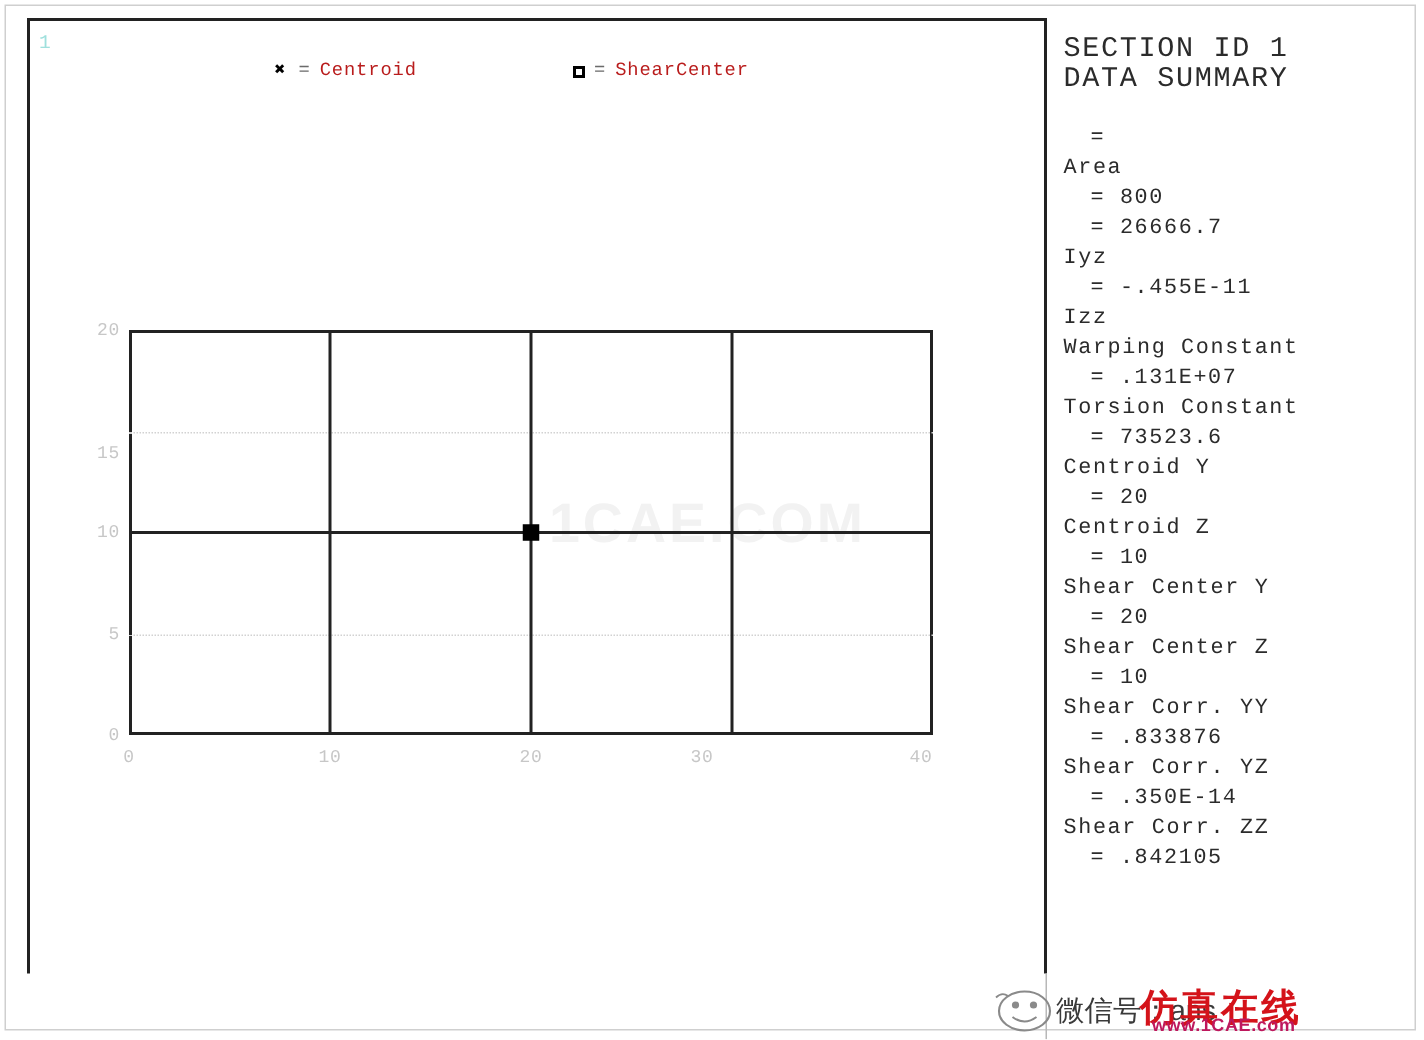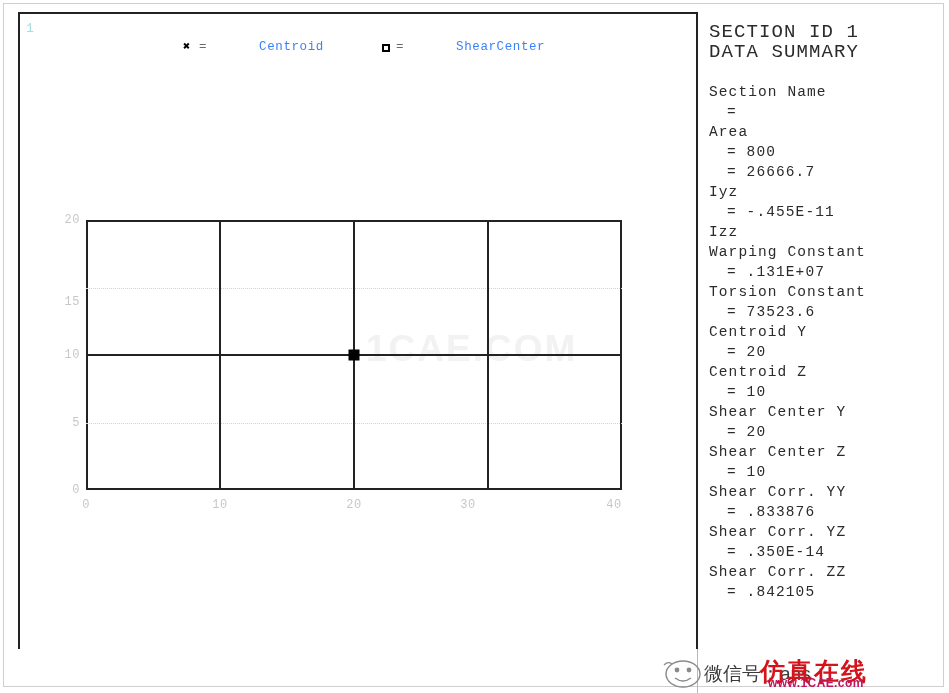--- a/index.html
+++ b/index.html
@@ -99,21 +99,21 @@
   }
   .legend-marker.sq {
     width: 8px;
     height: 8px;
     border: 2px solid #000000;
     box-sizing: border-box;
     position: relative;
     top: 1px;
   }
   .legend-eq { color: #6b6b6b; font-size: 12.5px; }
-  .legend-label { color: #3b82f6; margin-left: 46px; }
+  .legend-label { color: #b91c1c; }
 
   
   .plot {
     position: absolute;
     left: 86px;
     top: 220px;
     width: 536px;
     height: 270px;
   }
   .mesh-outline {
@@ -346,21 +346,20 @@
       <div class="xtick" style="left: 268px;">20</div>
       <div class="xtick" style="left: 382px;">30</div>
       <div class="xtick" style="left: 528px;">40</div>
     </div>
 
   <div class="summary">
     <div class="summary-header-line">SECTION ID 1</div>
     <div class="summary-header-line">DATA SUMMARY</div>
     <div class="summary-gap"></div>
     <div id="summary-rows">
-        <div class="summary-key">Section Name</div>
         <div class="summary-val">=</div>
         <div class="summary-key">Area</div>
         <div class="summary-val">= 800</div>
         <div class="summary-val">= 26666.7</div>
         <div class="summary-key">Iyz</div>
         <div class="summary-val">= -.455E-11</div>
         <div class="summary-key">Izz</div>
         <div class="summary-key">Warping Constant</div>
         <div class="summary-val">= .131E+07</div>
         <div class="summary-key">Torsion Constant</div>

